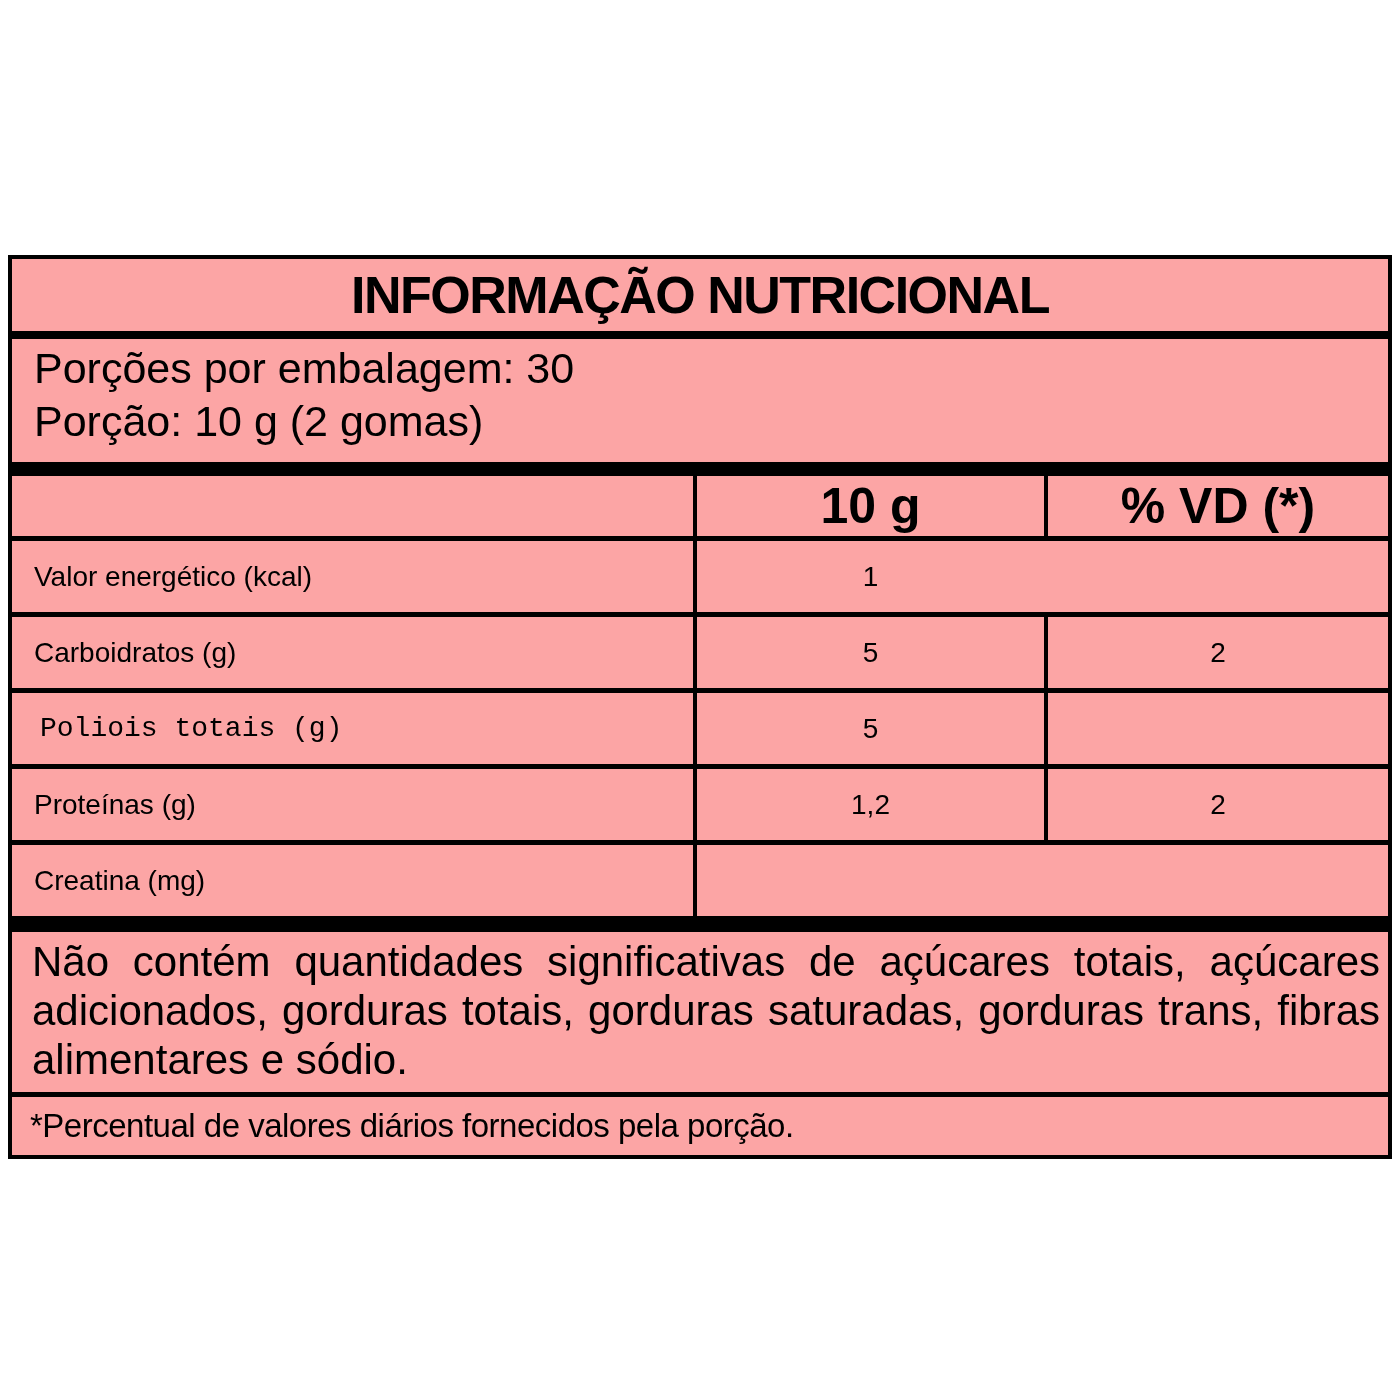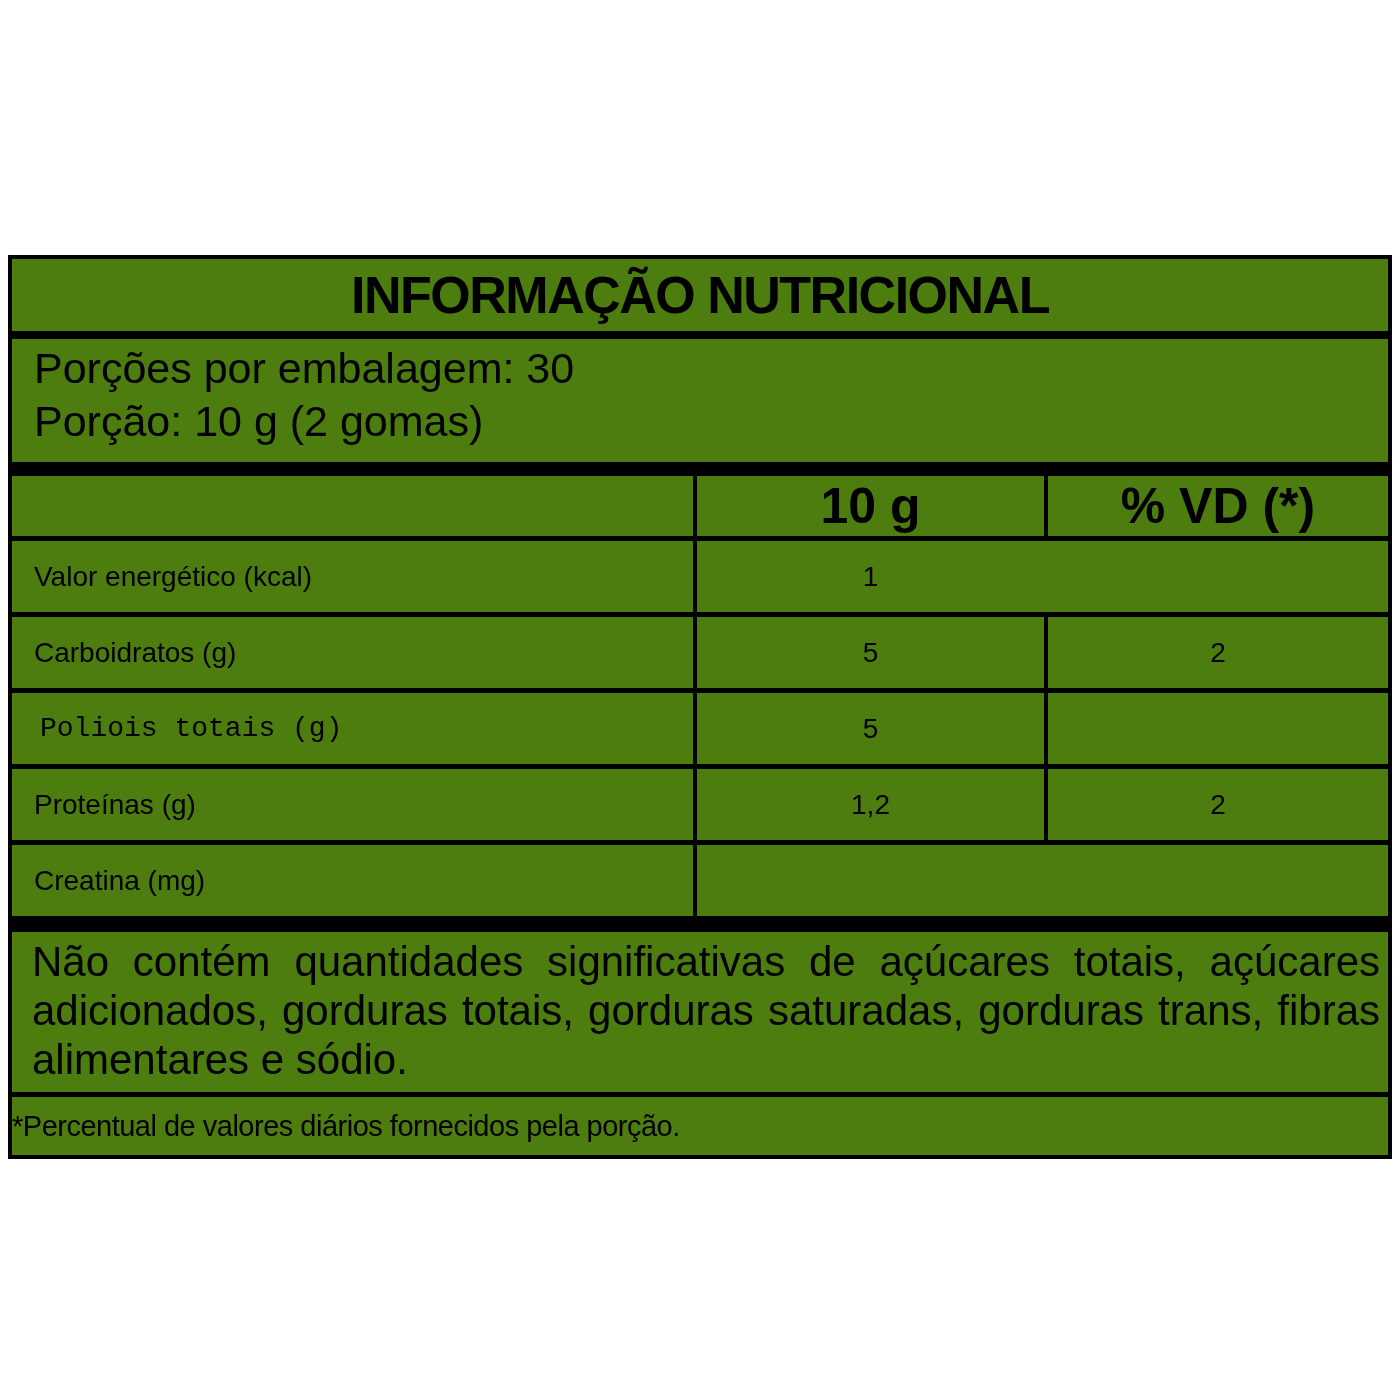--- a/index.html
+++ b/index.html
@@ -21,21 +21,21 @@
     height: 1400px;
     background: #ffffff;
   }
   .nft {
     position: absolute;
     left: 8px;
     top: 255px;
     width: 1384px;
     box-sizing: border-box;
     border: 4px solid #000000;
-    background: #4d7c0f;
+    background: #fca5a5;
   }
   .nft-title {
     height: 72px;
     display: flex;
     align-items: center;
     justify-content: center;
     font-size: 52px;
     font-weight: bold;
     letter-spacing: -1.5px;
     border-bottom: 8px solid #000000;
@@ -85,21 +85,22 @@
     border-bottom: 5px solid #000000;
     padding: 5px 8px 8px 20px;
     font-size: 42px;
     line-height: 49px;
     text-align: justify;
   }
   .nft-footnote {
     min-height: 58px;
     display: flex;
     align-items: center;
-    font-size: 29px;
+    padding-left: 18px;
+    font-size: 33px;
     letter-spacing: -0.5px;
   }
 </style>
 </head>
 <body>
 
 <div class="canvas">
   <div class="nft">
 
     <div class="nft-title">INFORMAÇÃO NUTRICIONAL</div>

